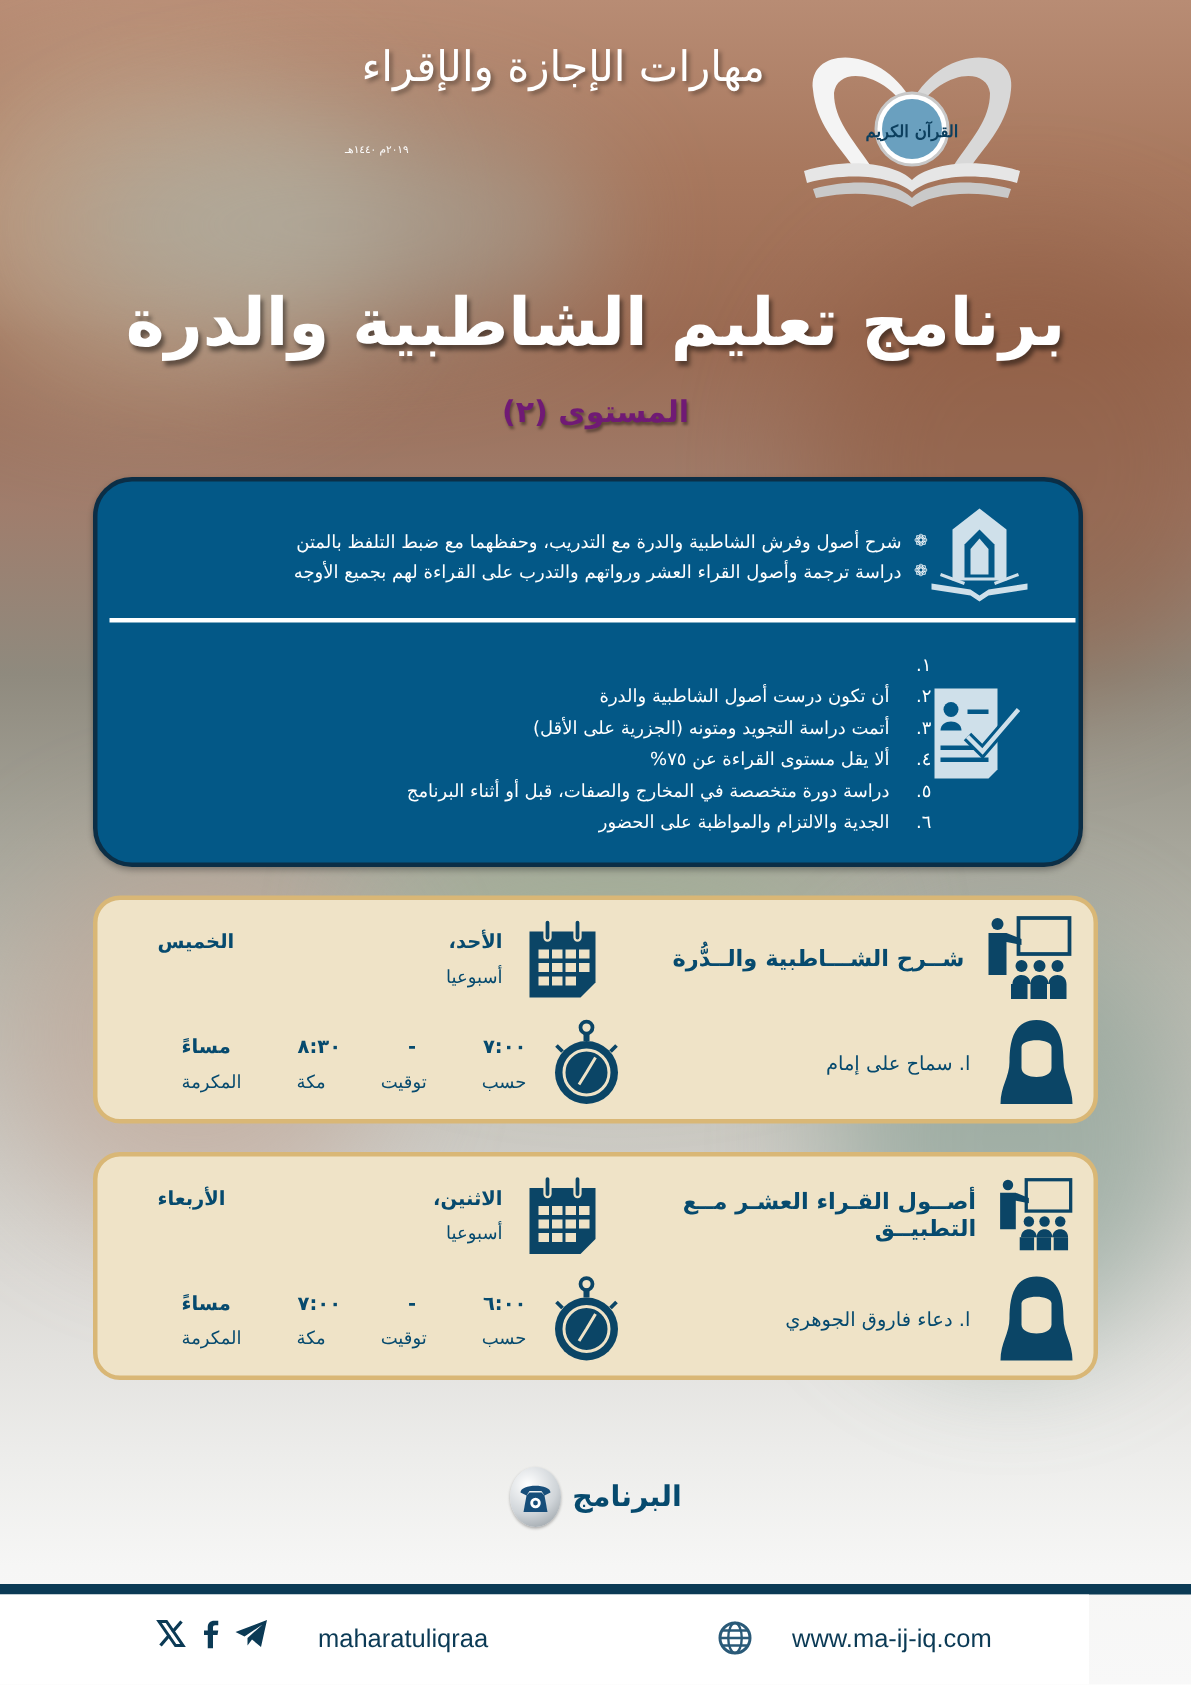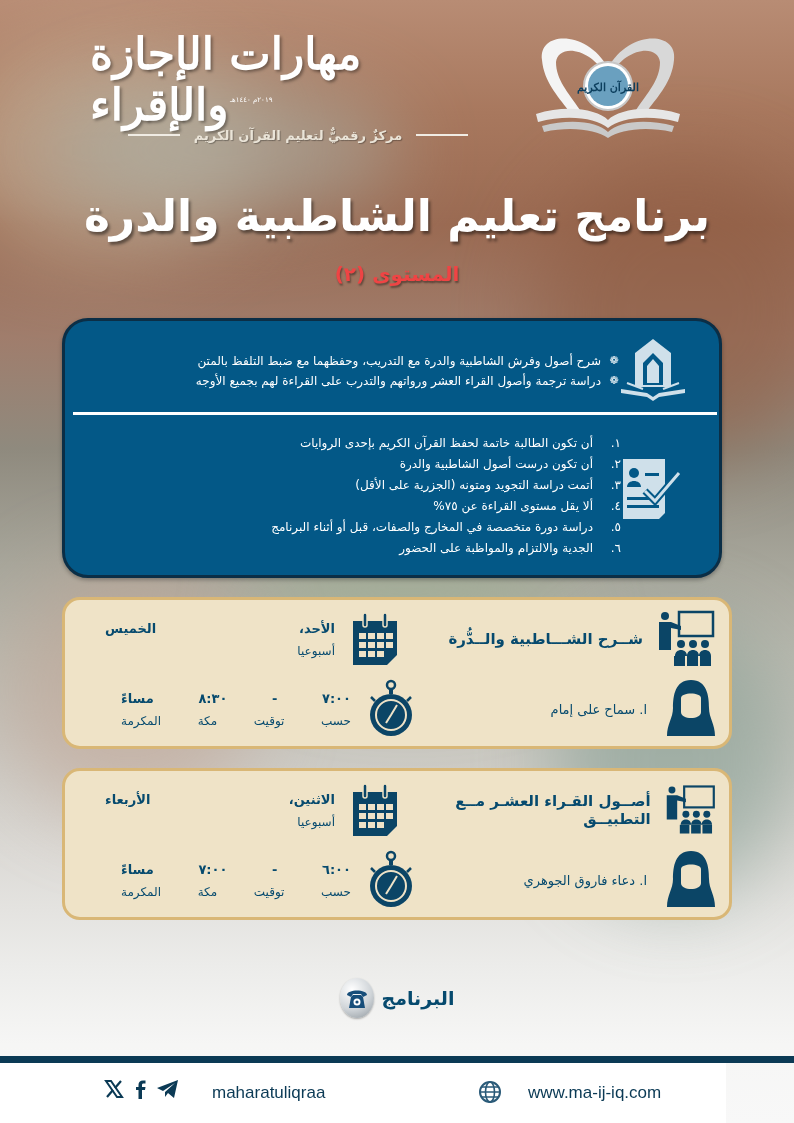--- a/index.html
+++ b/index.html
@@ -14,41 +14,41 @@
     .bg-blob { position: absolute; border-radius: 50%; filter: blur(40px); opacity: .55; }
     .b1 { left: -60px; top: 40px; width: 320px; height: 220px; background: #c9b8a0; }
     .b2 { left: 40px; top: 80px; width: 360px; height: 140px; background: #a9b5ad; }
     .b3 { right: -40px; top: 160px; width: 300px; height: 300px; background: #8e5a40; }
     .b4 { left: 0; top: 560px; width: 260px; height: 260px; background: #c2a595; }
     .b5 { right: 0; top: 620px; width: 240px; height: 280px; background: #7f9a8e; }
     .b6 { left: 250px; top: 560px; width: 320px; height: 120px; background: #9bb090; }
 
     .header { position: absolute; top: 0; left: 0; width: 794px; height: 170px; }
     .logo-text {
-      position: absolute; left: 90px; top: 28px; width: 420px; text-align: left;
-      font-family: "DejaVu Serif", serif; font-size: 44px; font-weight: bold; color: #ffffff;
+      position: absolute; left: 90px; top: 28px; width: 420px; text-align: right;
+      font-family: "DejaVu Serif", serif; font-size: 28px; font-weight: normal; color: #ffffff;
       text-shadow: 2px 2px 3px rgba(0,0,0,.35); direction: rtl; letter-spacing: 1px;
     }
     .logo-year { position: absolute; left: 230px; top: 96px; font-size: 7px; color: #fff; direction: rtl; }
     .logo-sub {
       position: absolute; left: 88px; top: 125px; width: 420px; height: 20px;
       display: flex; align-items: center; justify-content: center; gap: 14px; direction: rtl;
     }
     .logo-sub .line { width: 52px; height: 2px; background: #f0ece4; }
     .logo-sub .txt { font-size: 13px; font-weight: bold; color: #eae4d8; text-shadow: 1px 1px 1px rgba(0,0,0,.3); }
     .emblem { position: absolute; left: 528px; top: 30px; width: 160px; height: 110px; }
 
     .title {
       position: absolute; top: 190px; left: 0; width: 794px; text-align: center;
       font-size: 44px; font-weight: bold; color: #ffffff; direction: rtl;
       text-shadow: 2px 3px 3px rgba(0,0,0,.45);
     }
     .level {
       position: absolute; top: 262px; left: 0; width: 794px; text-align: center;
-      font-size: 20px; font-weight: bold; color: #ef4444; direction: rtl;
+      font-size: 20px; font-weight: bold; color: #701a75; direction: rtl;
       text-shadow: 1px 2px 2px rgba(0,0,0,.4);
     }
 
     .blue-card {
       position: absolute; left: 62px; top: 318px; width: 660px; height: 260px;
       background: #035887; border: 3px solid #0b2e46; border-radius: 26px;
       box-shadow: 0 2px 4px rgba(0,0,0,.3);
     }
     .blue-card .divider { position: absolute; left: 8px; top: 91px; width: 644px; height: 3px; background: #ffffff; }
     .blue-card .icon-book { position: absolute; right: 30px; top: 14px; width: 72px; height: 68px; }
@@ -107,25 +107,20 @@
 <div class="bg-blob b1"></div>
 <div class="bg-blob b2"></div>
 <div class="bg-blob b3"></div>
 <div class="bg-blob b4"></div>
 <div class="bg-blob b5"></div>
 <div class="bg-blob b6"></div>
 
 <div class="header">
   <div class="logo-text">مهارات الإجازة والإقراء</div>
   <div class="logo-year">٢٠١٩م ١٤٤٠هـ</div>
-  <div class="logo-sub">
-    <span class="line"></span>
-    <span class="txt">مركزٌ رقميٌّ لتعليم القرآن الكريم</span>
-    <span class="line"></span>
-  </div>
   <svg class="emblem" viewBox="0 0 160 110">
     <path d="M80 38 C60 0, 10 0, 14 30 C16 52, 30 66, 40 80 L52 80 C40 62, 28 50, 28 32 C30 14, 62 16, 80 48 Z" fill="#f4f4f4"></path>
     <path d="M80 38 C100 0, 150 0, 146 30 C144 52, 130 66, 120 80 L108 80 C120 62, 132 50, 132 32 C130 14, 98 16, 80 48 Z" fill="#d8d8d8"></path>
     <path d="M8 84 C40 74, 70 80, 80 90 C90 80, 120 74, 152 84 L150 92 C120 84, 92 88, 80 98 C68 88, 40 84, 10 92 Z" fill="#e6e6e6"></path>
     <path d="M14 96 C44 88, 70 92, 80 102 C90 92, 116 88, 146 96 L144 102 C116 96, 92 100, 80 108 C68 100, 44 96, 16 102 Z" fill="#c9c9c9"></path>
     <circle cx="80" cy="56" r="24" fill="#ffffff" stroke="#c8c8c8" stroke-width="2"></circle>
     <circle cx="80" cy="56" r="20" fill="#6aa0bf"></circle>
     <text x="80" y="61" font-size="11" fill="#0c3f5e" text-anchor="middle" font-family="DejaVu Serif, serif" font-weight="bold">القرآن الكريم</text>
   </svg>
 </div>
@@ -158,21 +153,20 @@
     <path d="M10 36 C10 28, 24 28, 24 36 Z" fill="#035887"></path>
     <rect x="28" y="22" width="14" height="3" fill="#035887"></rect>
     <rect x="10" y="46" width="32" height="3" fill="#035887"></rect>
     <rect x="10" y="54" width="32" height="3" fill="#035887"></rect>
     <path d="M28 40 L38 50 L62 22" stroke="#035887" stroke-width="7" fill="none"></path>
     <path d="M28 40 L38 50 L62 22" stroke="#cfe0ea" stroke-width="3" fill="none"></path>
   </svg>
   <ul class="reqs">
     <li>
         <span class="num">١.</span>
-        <span>أن تكون الطالبة خاتمة لحفظ القرآن الكريم بإحدى الروايات</span>
       </li>
     <li>
         <span class="num">٢.</span>
         <span>أن تكون درست أصول الشاطبية والدرة</span>
       </li>
     <li>
         <span class="num">٣.</span>
         <span>أتمت دراسة التجويد ومتونه (الجزرية على الأقل)</span>
       </li>
     <li>

